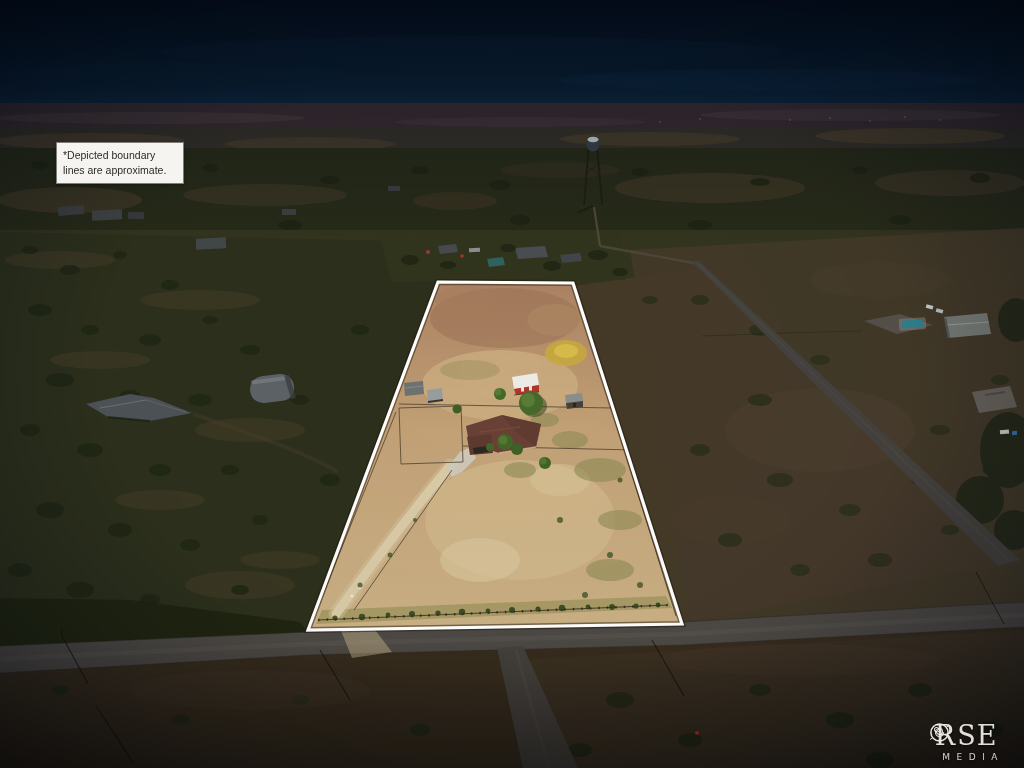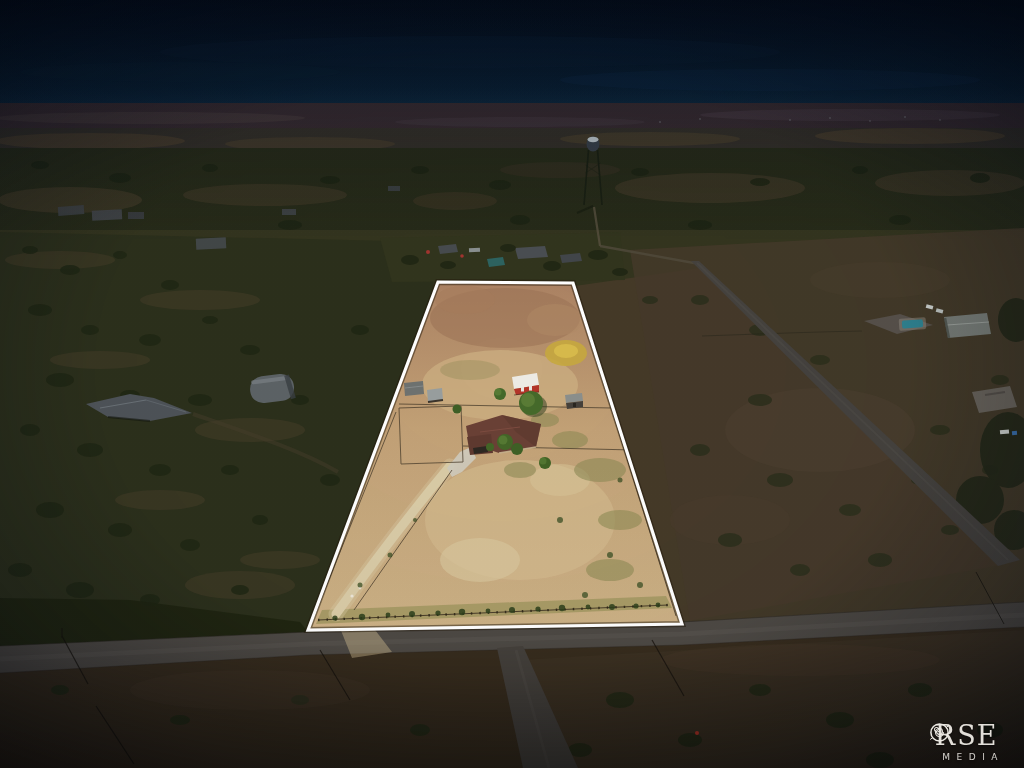--- a/index.html
+++ b/index.html
@@ -415,20 +415,24 @@
     <path d="M976,572 L1004,624" stroke-width="1"></path>
     <path d="M96,706 L134,764" stroke-width="1.2"></path>
   </g>
   <circle cx="697" cy="733" r="2" fill="#bb3526"></circle>
 
   <rect x="0" y="0" width="1024" height="768" fill="url(#vig)"></rect>
   <rect x="0" y="0" width="1024" height="240" fill="url(#topShade)" opacity="0.75"></rect>
   <rect x="0" y="640" width="1024" height="128" fill="url(#botShade)"></rect>
 </svg>
 
+<div class="disclaimer">
+  <span>*Depicted boundary</span>
+  <span>lines are approximate.</span>
+</div>
 
 <div class="watermark">
   <div class="wm-brand">
     <span id="brand-left">R</span>
     <svg width="21" height="21" viewBox="0 0 22 22">
       <circle cx="11" cy="11" r="9" fill="none" stroke="#ece9e3" stroke-width="1.6"></circle>
       <path d="M15.2,11 a4.2,4.2 0 1 1 -4.2,-4.2 a3.1,3.1 0 1 1 -3.1,3.1 a2.1,2.1 0 1 1 2.1,-2.1 a1.1,1.1 0 1 1 -1.1,1.1" fill="none" stroke="#ece9e3" stroke-width="1.1" stroke-linecap="round"></path>
       <path d="M3.6,16.5 l-2,1.6 M18.4,5.5 l2,-1.6" stroke="#ece9e3" stroke-width="1" stroke-linecap="round"></path>
     </svg>
     <span id="brand-right">SE</span>

